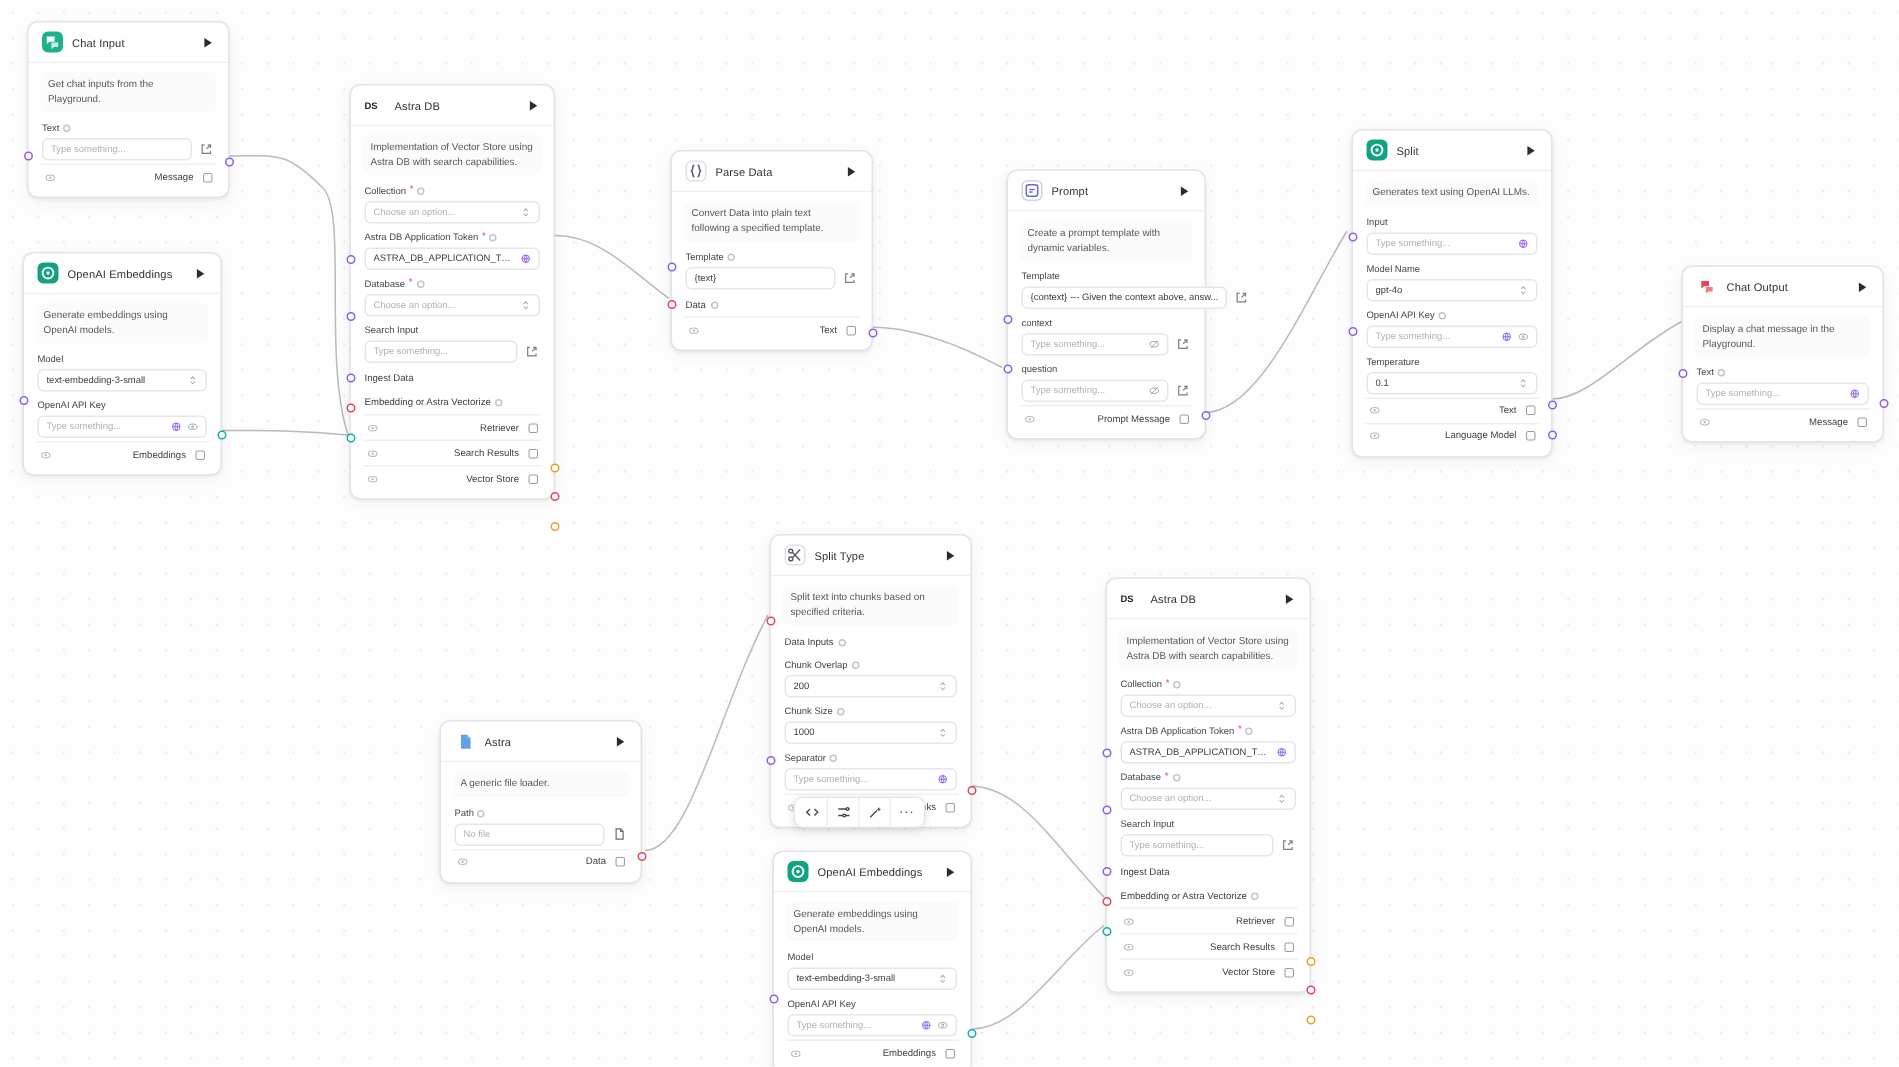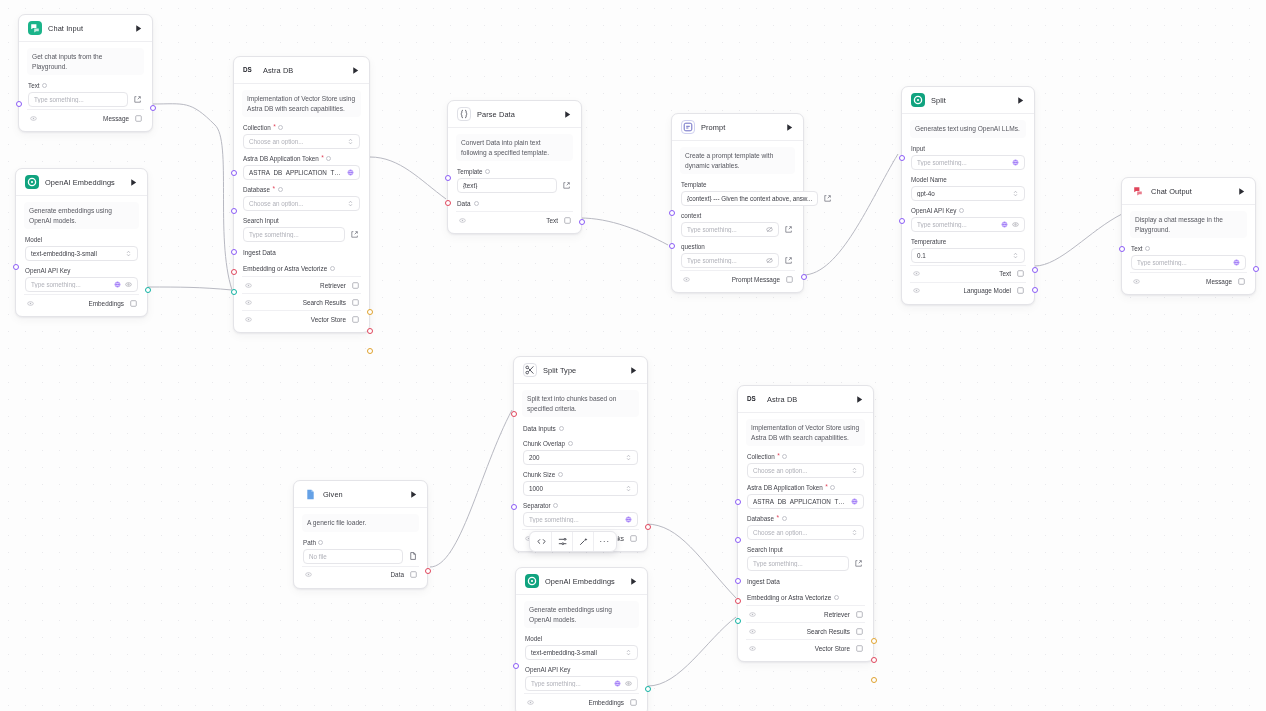--- a/index.html
+++ b/index.html
@@ -806,21 +806,21 @@
   </div>
 
   <div class="node" style="left:293px; top:480px; width:135px;">
     <div class="nhead">
       <span class="nicon" style="background:#fff">
         <svg width="13" height="13" viewBox="0 0 13 13">
             <path d="M3.3 1.8h4.1l2.3 2.3v7.1H3.3z" fill="#4a90e2" opacity=".85"></path>
             <path d="M7.4 1.8v2.3h2.3z" fill="#9cc4f0"></path>
           </svg>
       </span>
-      <span class="ntitle">Given</span>
+      <span class="ntitle">Astra</span>
       <span class="nplay">
           <svg width="9" height="9" viewBox="0 0 10 10">
             <path d="M2.5 1.5 L8 5 L2.5 8.5 Z" fill="#2b2c33"></path>
           </svg>
         </span>
     </div>
     <div class="nbody">
       <div class="ndesc">A generic file loader.</div>
       <div class="field">
         <div class="flabel">

